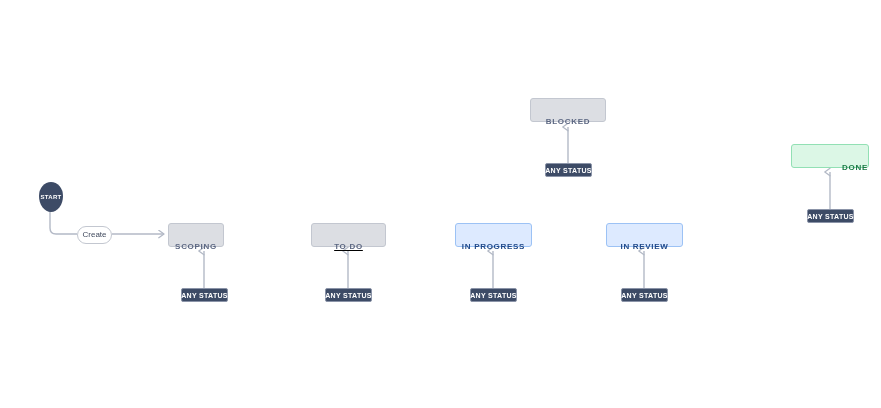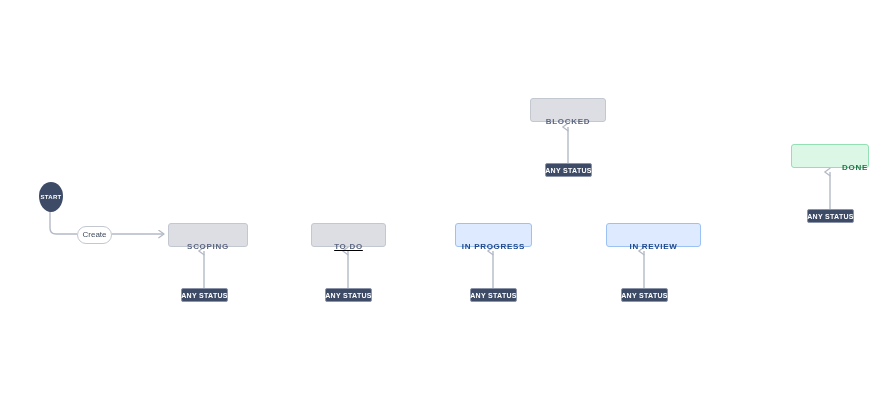--- a/index.html
+++ b/index.html
@@ -172,33 +172,33 @@
   </div>
 
   <div class="node gray" style="left:530px; top:98px; width:76px;">
     <span class="node-label">BLOCKED</span>
   </div>
 
   <div class="node green" style="left:791px; top:144px; width:78px;justify-content:flex-end;">
     <span class="node-label">DONE</span>
   </div>
 
-  <div class="node gray" style="left:168px; top:223px; width:80px;">
+  <div class="node gray" style="left:168px; top:223px; width:56px;">
     <span class="node-label">SCOPING</span>
   </div>
 
   <div class="node gray" style="left:311px; top:223px; width:75px;text-decoration:underline;">
     <span class="node-label">TO DO</span>
   </div>
 
   <div class="node blue" style="left:455px; top:223px; width:77px;">
     <span class="node-label">IN PROGRESS</span>
   </div>
 
-  <div class="node blue" style="left:606px; top:223px; width:95px;">
+  <div class="node blue" style="left:606px; top:223px; width:77px;">
     <span class="node-label">IN REVIEW</span>
   </div>
 
   <div class="any-status" style="left:545px; top:163px; width:47px;">
     <span class="any-status-label">ANY STATUS</span>
   </div>
 
   <div class="any-status" style="left:807px; top:209px; width:47px;">
     <span class="any-status-label">ANY STATUS</span>
   </div>

